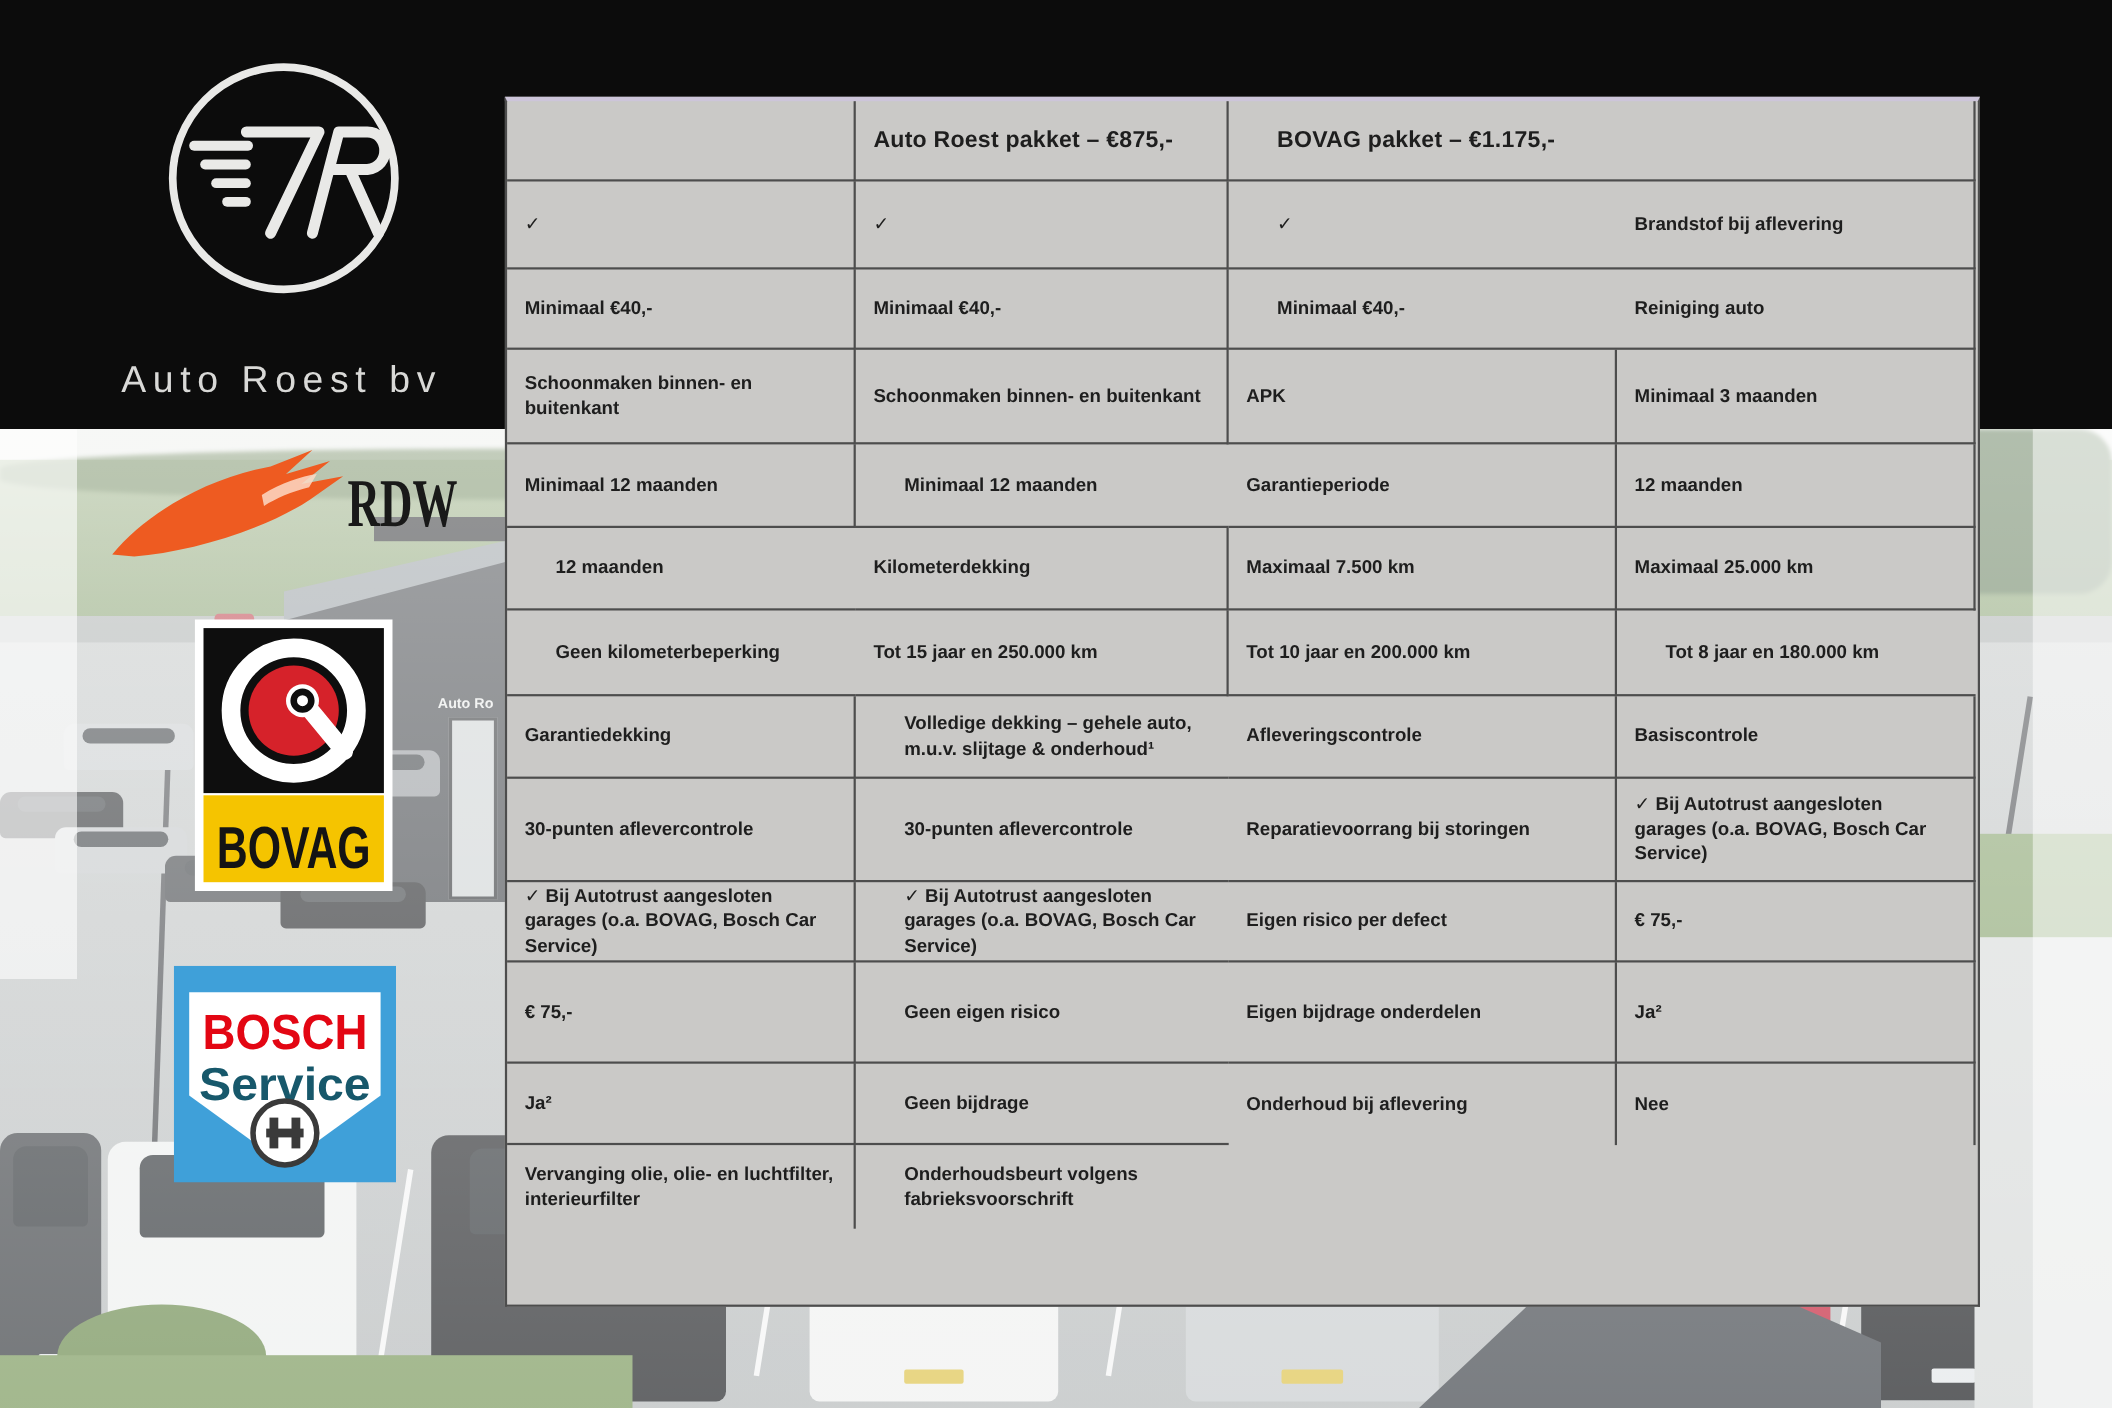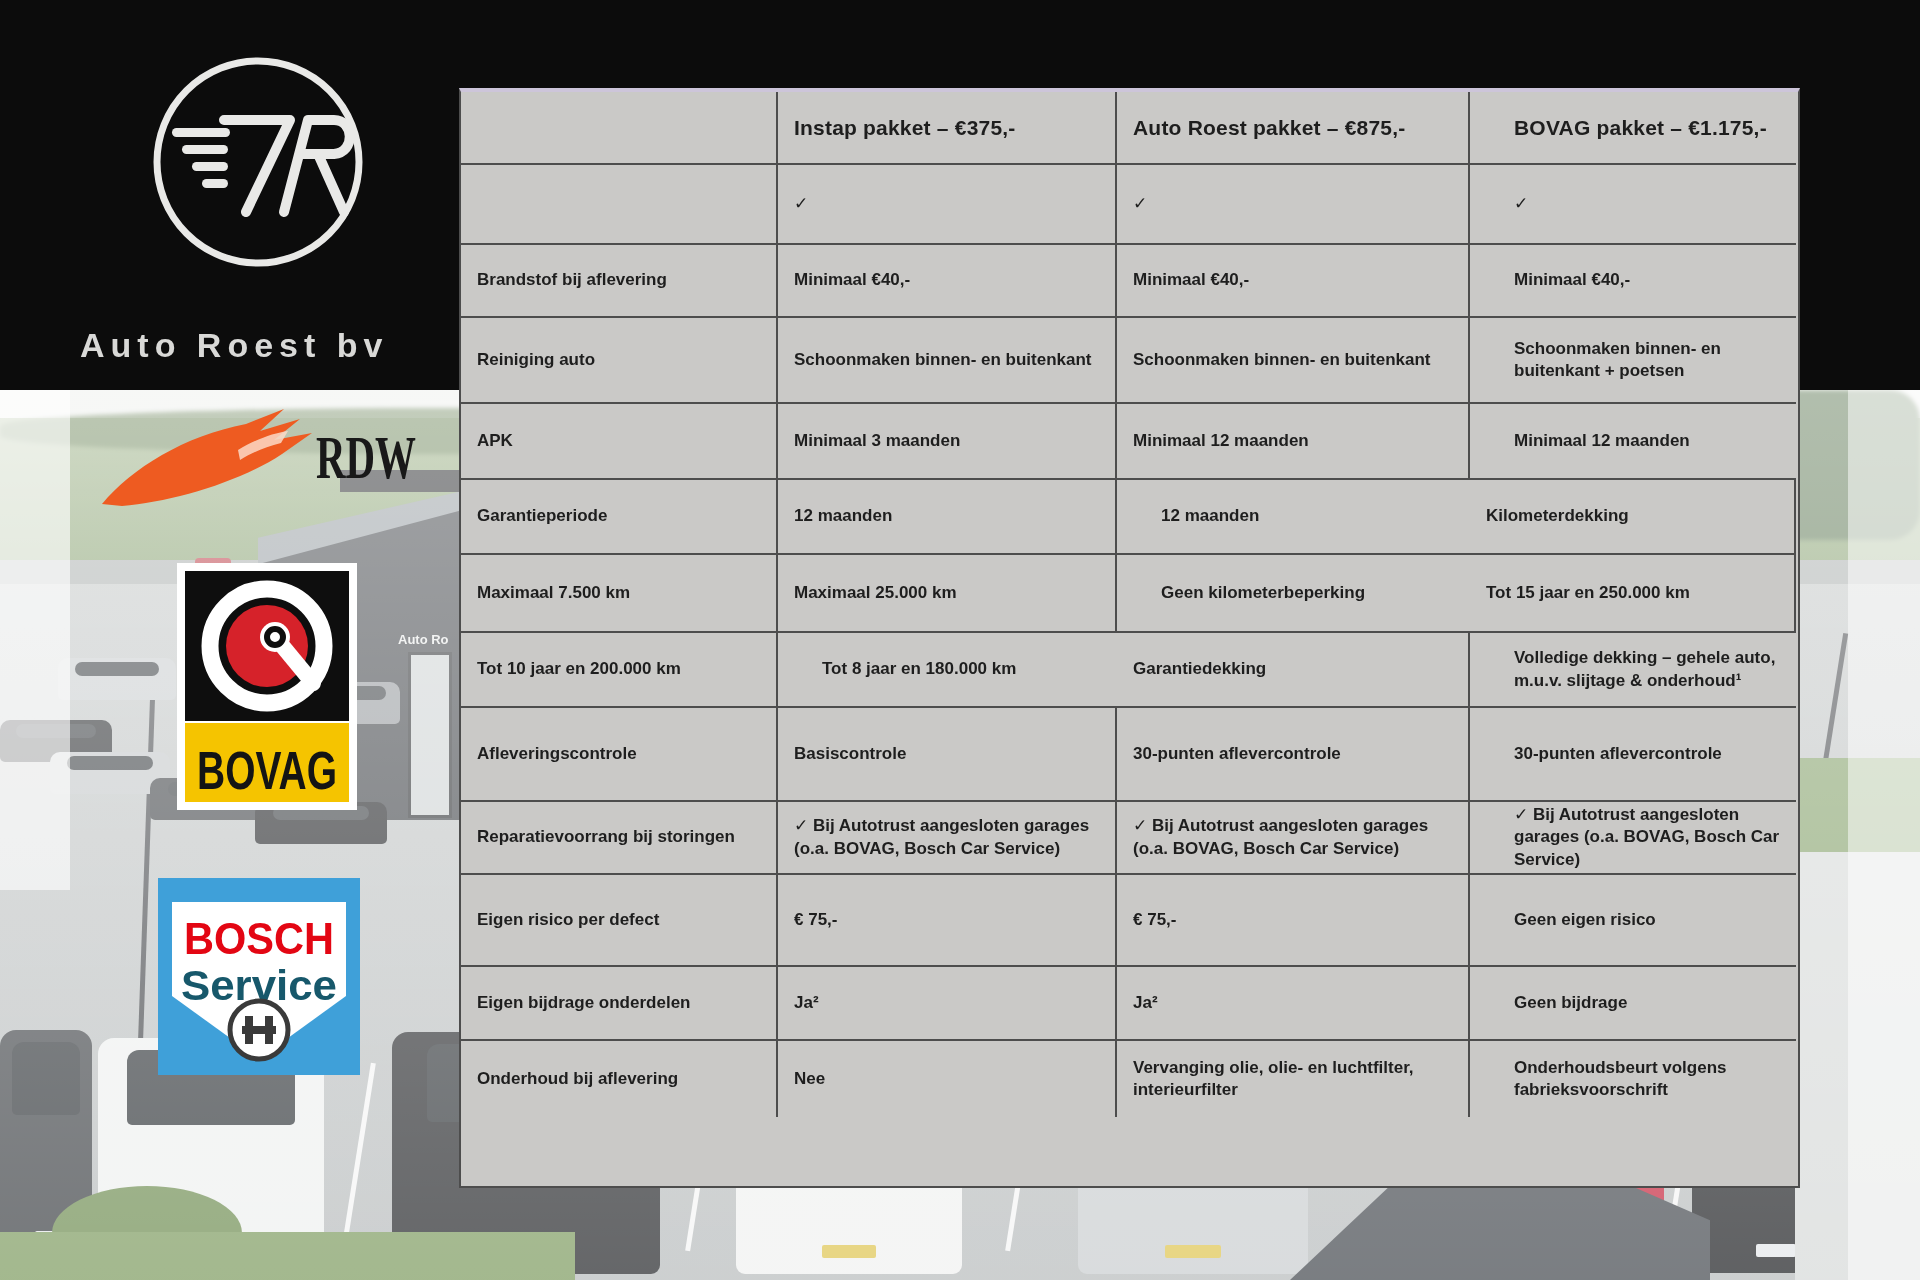--- a/index.html
+++ b/index.html
@@ -59,22 +59,22 @@
   .hedge-br{left:1285px;top:732px;width:290px;height:60px;background:#4c5e3e;filter:blur(1px);}
   .canopy{left:1290px;top:748px;width:420px;height:142px;background:#41464c;
           clip-path:polygon(0 100%,28% 22%,55% 0,100% 58%,100% 100%);}
   .photo-fade{left:0;top:0;width:1920px;height:890px;
       background:linear-gradient(rgba(255,255,255,.55),rgba(255,255,255,.30));}
   .fade-left{left:0;top:0;width:70px;height:500px;background:rgba(255,255,255,.6);}
   .fade-rightedge{left:1848px;top:0;width:72px;height:890px;background:rgba(255,255,255,.5);}
 
   
   #band{left:0;top:0;width:1920px;height:390px;background:#0c0c0c;}
-  #ar-text{left:80px;top:326px;width:352px;text-align:left;color:#d9d9d7;
-           font-size:34px;font-weight:700;letter-spacing:6px;}
+  #ar-text{left:80px;top:326px;width:352px;text-align:center;color:#d9d9d7;
+           font-size:34px;font-weight:400;letter-spacing:6px;}
 
   
   #rdw{left:88px;top:406px;}
   #bovag{left:177px;top:563px;}
   #bosch{left:158px;top:878px;}
 
   
   #tbl{left:459px;top:88px;width:1341px;height:1100px;background:#cac9c7;
        border:2px solid #4d4d4d;border-top:4px solid #cdc5da;box-sizing:border-box;
        display:grid;grid-template-columns:317px 339px 353px 326px;
@@ -181,35 +181,33 @@
   <g>
     <circle cx="101" cy="152" r="29" fill="#ffffff" stroke="#3a3a3a" stroke-width="5"></circle>
     <rect x="87" y="138" width="8" height="28" fill="#3a3a3a"></rect>
     <rect x="107" y="138" width="8" height="28" fill="#3a3a3a"></rect>
     <rect x="84" y="148" width="34" height="8" fill="#3a3a3a"></rect>
   </g>
 </svg>
 
 <div id="tbl" class="abs">
     <div class="cell head"></div>
-    <div class="cell head">Instap pakket – €375,-</div>
     <div class="cell head">Auto Roest pakket – €875,-</div>
     <div class="cell head lastcol">BOVAG pakket – €1.175,-</div>
     <div class="cell"></div>
     <div class="cell">✓</div>
     <div class="cell">✓</div>
     <div class="cell lastcol">✓</div>
     <div class="cell">Brandstof bij aflevering</div>
     <div class="cell">Minimaal €40,-</div>
     <div class="cell">Minimaal €40,-</div>
     <div class="cell lastcol">Minimaal €40,-</div>
     <div class="cell">Reiniging auto</div>
     <div class="cell">Schoonmaken binnen- en buitenkant</div>
     <div class="cell">Schoonmaken binnen- en buitenkant</div>
-    <div class="cell lastcol">Schoonmaken binnen- en buitenkant + poetsen</div>
     <div class="cell">APK</div>
     <div class="cell">Minimaal 3 maanden</div>
     <div class="cell">Minimaal 12 maanden</div>
     <div class="cell lastcol">Minimaal 12 maanden</div>
     <div class="cell">Garantieperiode</div>
     <div class="cell">12 maanden</div>
     <div class="cell lastcol">12 maanden</div>
     <div class="cell">Kilometerdekking</div>
     <div class="cell">Maximaal 7.500 km</div>
     <div class="cell">Maximaal 25.000 km</div>

